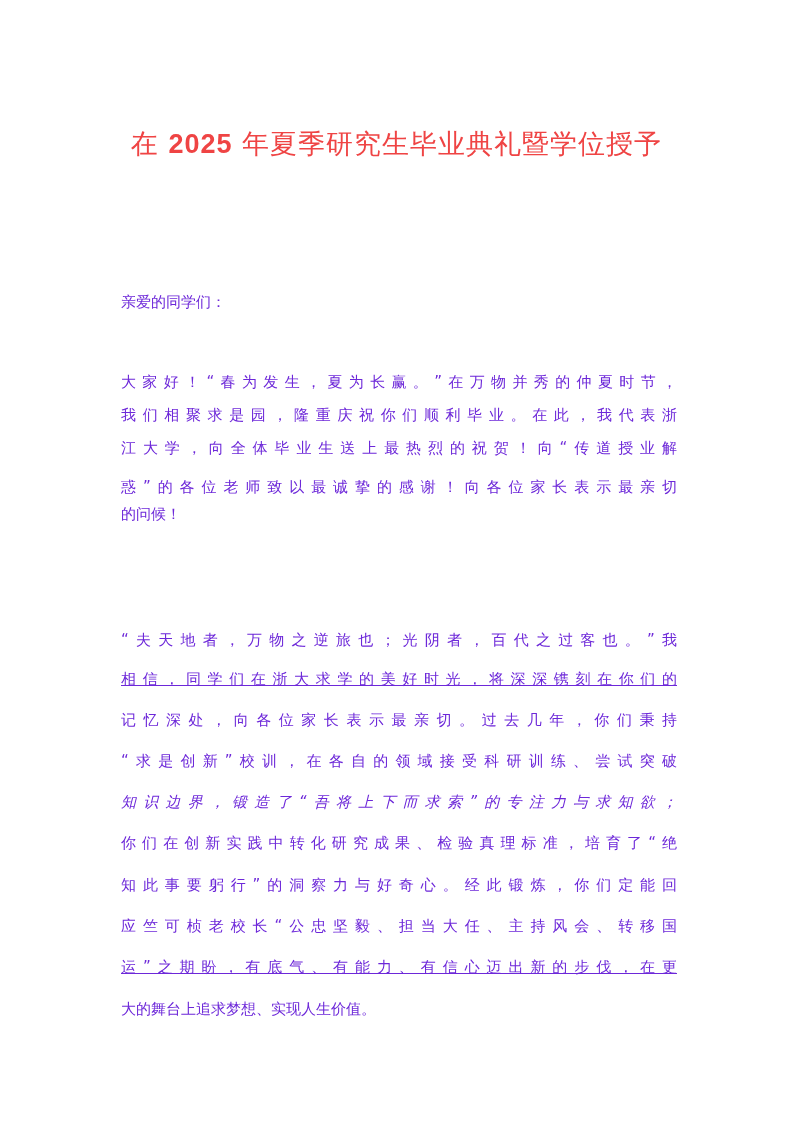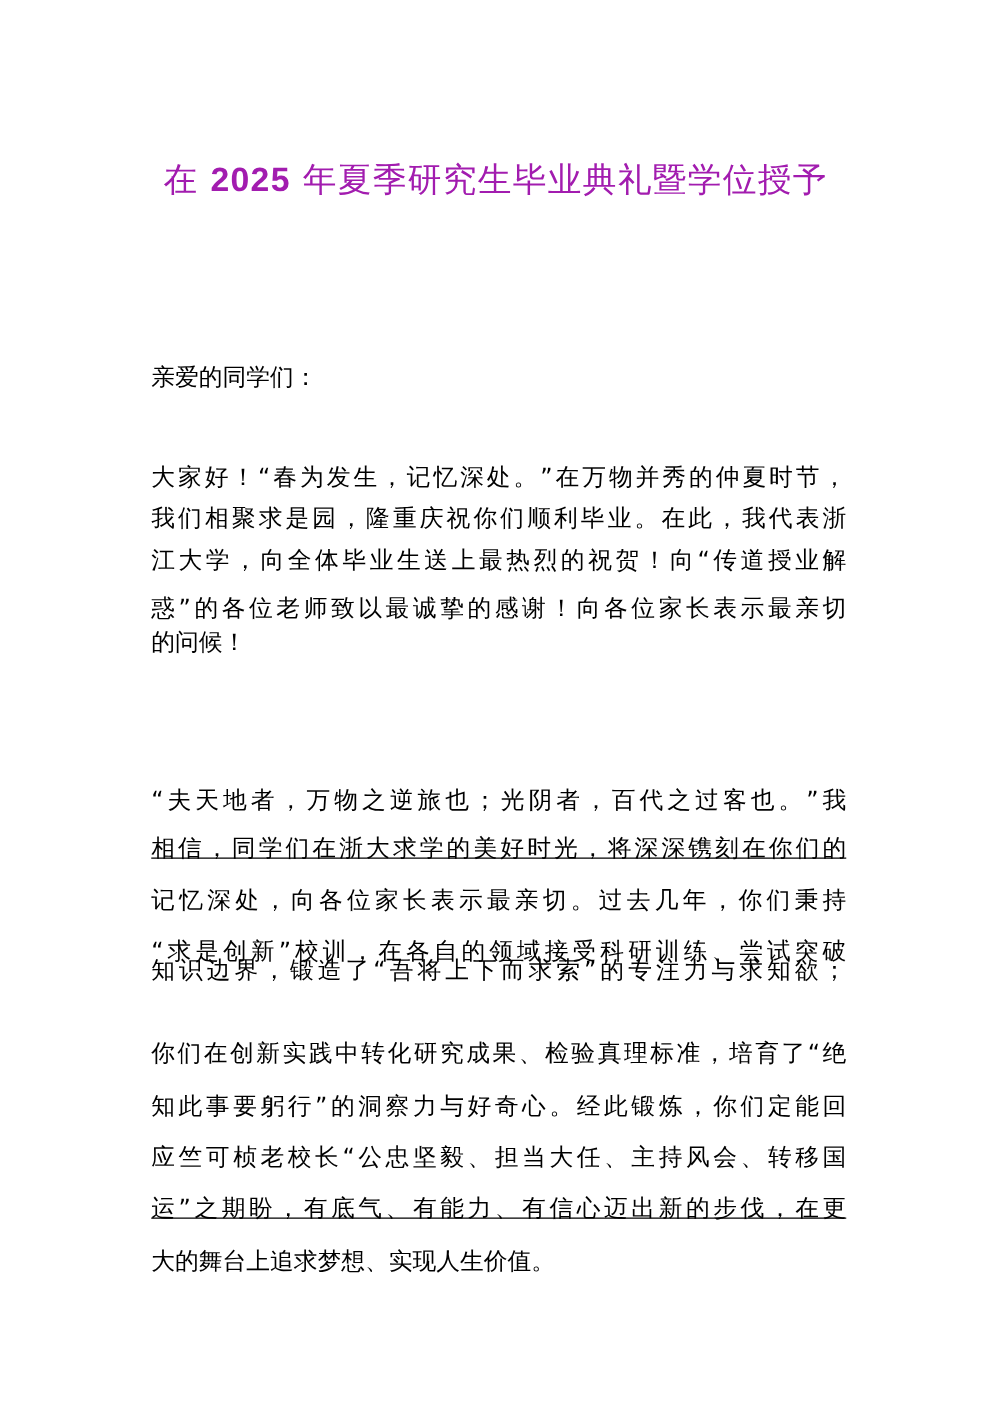--- a/index.html
+++ b/index.html
@@ -22,68 +22,68 @@
       height: 1122px;
       background: #ffffff;
     }
     .title-line {
       position: absolute;
       left: 0;
       width: 793px;
       text-align: center;
       font-size: 27px;
       letter-spacing: 1px;
-      color: #a21caf;
+      color: #ef4444;
       white-space: nowrap;
       font-family: "DejaVu Sans", "Liberation Sans", sans-serif;
     }
     .title-line .num {
       font-weight: bold;
       font-family: "Liberation Sans", "DejaVu Sans", sans-serif;
     }
     .line {
       position: absolute;
       left: 121px;
       width: 556px;
-      font-size: 19px;
+      font-size: 15px;
       line-height: 24px;
       white-space: nowrap;
-      color: #000000;
+      color: #6d28d9;
       text-align: justify;
       text-align-last: justify;
       font-family: "DejaVu Sans", "Liberation Sans", sans-serif;
     }
     .line.last {
       text-align-last: left;
     }
   </style>
 </head>
 <body>
 
 <div class="page">
 
   <div class="title-line" style="top:126px;"><span>在 </span><span class="num">2025</span><span> 年夏季研究生毕业典礼暨学位授予</span></div>
 
 
   <div class="line last" style="top:290px;">亲爱的同学们：</div>
 
   <div>
-    <div class="line" style="top:370px;">大家好！“春为发生，记忆深处。”在万物并秀的仲夏时节，</div>
+    <div class="line" style="top:370px;">大家好！“春为发生，夏为长赢。”在万物并秀的仲夏时节，</div>
     <div class="line" style="top:403px;">我们相聚求是园，隆重庆祝你们顺利毕业。在此，我代表浙</div>
     <div class="line" style="top:436px;">江大学，向全体毕业生送上最热烈的祝贺！向“传道授业解</div>
     <div class="line" style="top:475px;">惑”的各位老师致以最诚挚的感谢！向各位家长表示最亲切</div>
     <div class="line last" style="top:502px;">的问候！</div>
   </div>
 
   <div>
     <div class="line" style="top:628px;">“夫天地者，万物之逆旅也；光阴者，百代之过客也。”我</div>
     <div class="line" style="top:667px;text-decoration:underline;">相信，同学们在浙大求学的美好时光，将深深镌刻在你们的</div>
     <div class="line" style="top:708px;">记忆深处，向各位家长表示最亲切。过去几年，你们秉持</div>
     <div class="line" style="top:749px;">“求是创新”校训，在各自的领域接受科研训练、尝试突破</div>
-    <div class="line" style="top:764px;">知识边界，锻造了“吾将上下而求索”的专注力与求知欲；</div>
+    <div class="line" style="top:790px;font-style:italic;">知识边界，锻造了“吾将上下而求索”的专注力与求知欲；</div>
     <div class="line" style="top:831px;">你们在创新实践中转化研究成果、检验真理标准，培育了“绝</div>
     <div class="line" style="top:873px;">知此事要躬行”的洞察力与好奇心。经此锻炼，你们定能回</div>
     <div class="line" style="top:914px;">应竺可桢老校长“公忠坚毅、担当大任、主持风会、转移国</div>
     <div class="line" style="top:955px;text-decoration:underline;">运”之期盼，有底气、有能力、有信心迈出新的步伐，在更</div>
     <div class="line last" style="top:997px;">大的舞台上追求梦想、实现人生价值。</div>
   </div>
 
 </div>
 
 </body></html>

